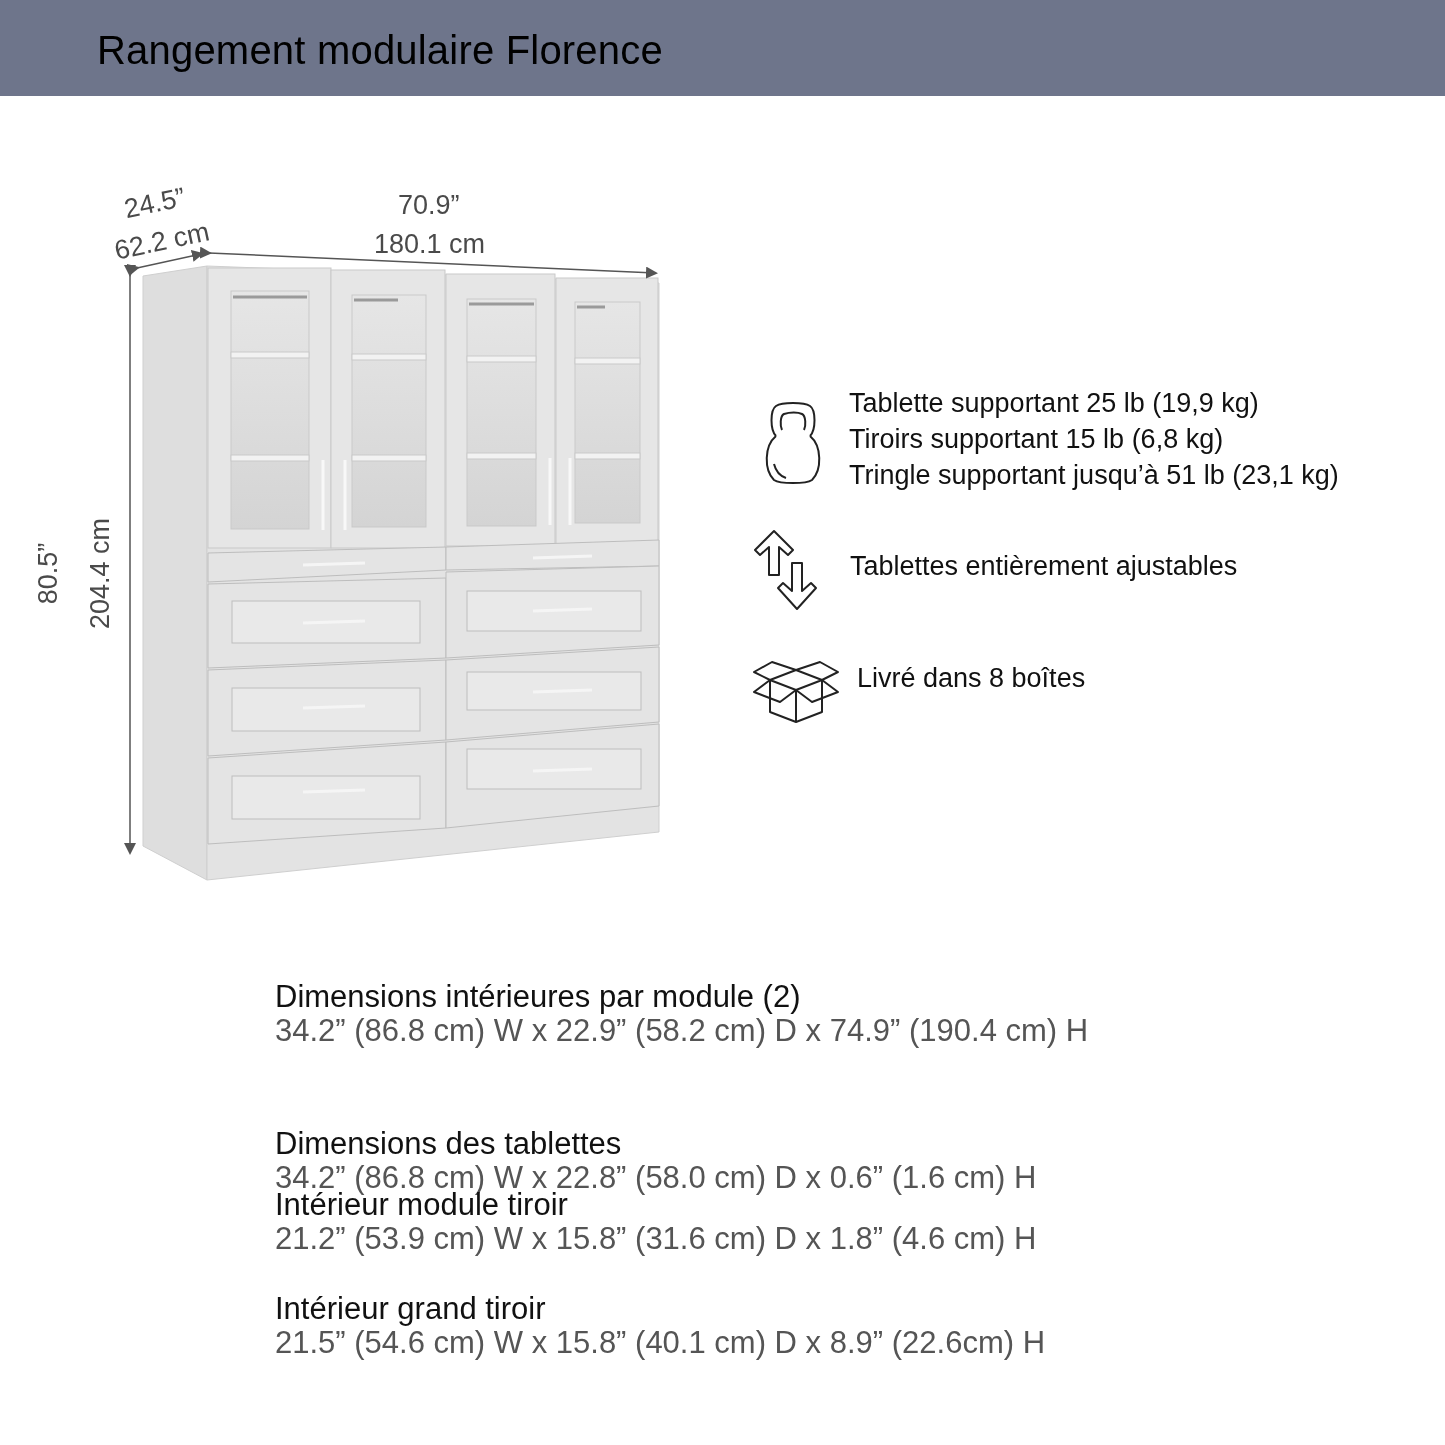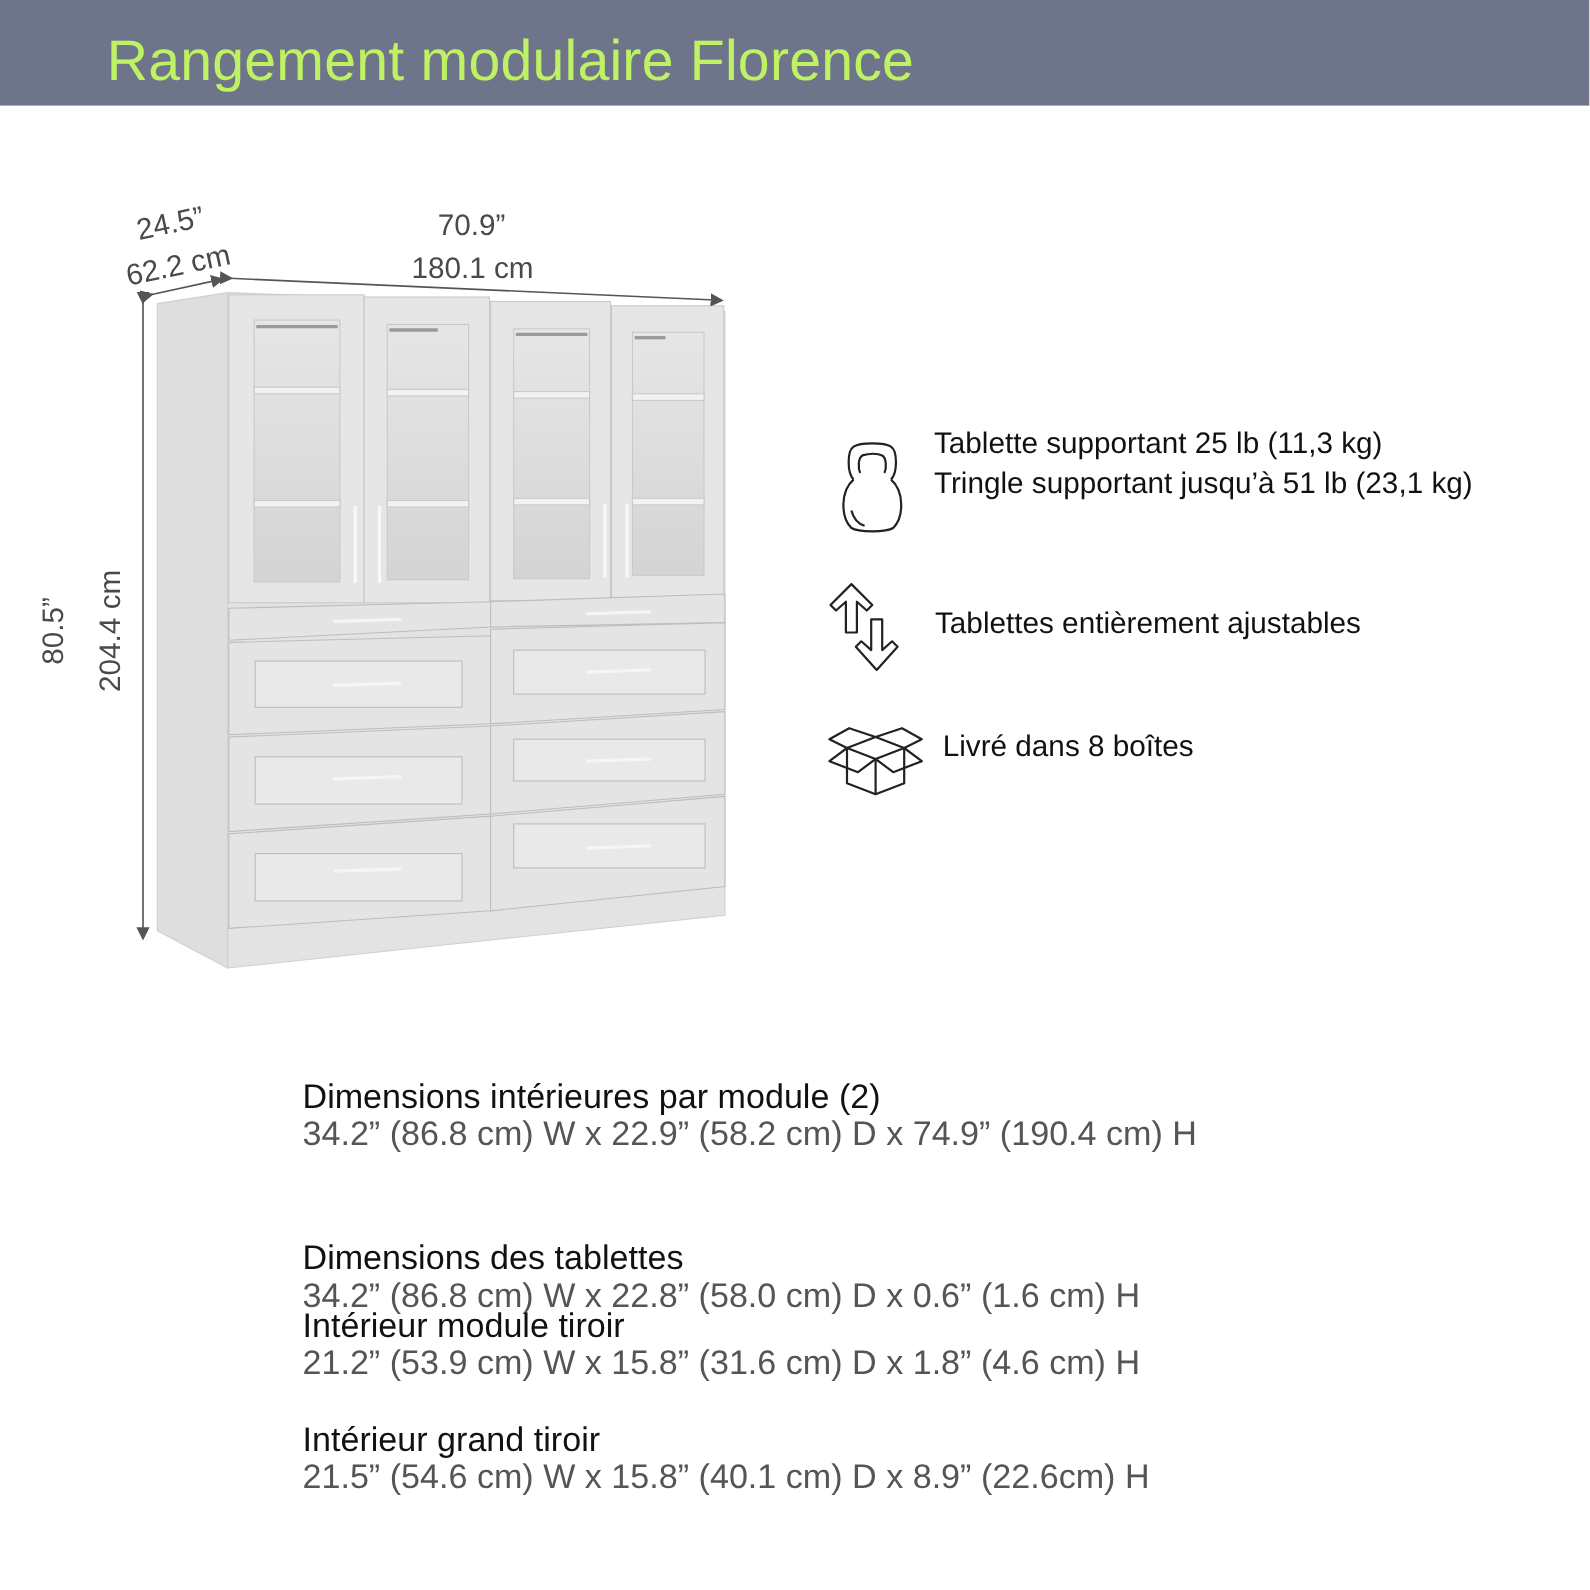--- a/index.html
+++ b/index.html
@@ -7,21 +7,21 @@
       width: 1445px; height: 1445px; position: relative; overflow: hidden;
       background: #ffffff; font-family: "Liberation Sans", "DejaVu Sans", sans-serif;
       color: #111111;
     }
     .header {
       position: absolute; left: 0; top: 0; width: 1445px; height: 96px;
       background: #6e758b;
     }
     .header-title {
       position: absolute; left: 97px; top: 30px;
-      font-size: 52px; color: #bef264; letter-spacing: 0.2px; line-height: 1;
+      font-size: 40px; color: #000000; letter-spacing: 0.2px; line-height: 1;
     }
     .dim-label {
       position: absolute; color: #4a4a4a; font-size: 27px; line-height: 1; white-space: nowrap;
     }
     .cabinet-svg { position: absolute; left: 0; top: 0; }
     .feature {
       position: absolute; font-size: 27px; line-height: 36px; color: #111;
     }
     .feature-icon { position: absolute; }
     .spec-block { position: absolute; left: 275px; }
@@ -123,21 +123,22 @@
 <div class="dim-label" style="left:18px; top:560px; transform: rotate(-90deg); transform-origin: center;">80.5”</div>
 <div class="dim-label" style="left:45px; top:560px; transform: rotate(-90deg); transform-origin: center;">204.4 cm</div>
 
 <svg class="feature-icon" style="left:762px; top:400px;" width="62" height="86" viewBox="0 0 62 86">
   <path d="M14,36 C8,30 8,10 14,6 C20,2 42,2 48,6 C54,10 54,30 48,36" fill="none" stroke="#222" stroke-width="2"></path>
   <path d="M20,30 C18,26 18,16 22,14 C28,12 36,12 40,14 C44,16 44,26 42,30" fill="none" stroke="#222" stroke-width="2"></path>
   <path d="M14,36 C2,46 2,70 12,80 C18,84 44,84 50,80 C60,70 60,46 48,36" fill="none" stroke="#222" stroke-width="2"></path>
   <path d="M12,64 C14,72 18,76 24,78" fill="none" stroke="#222" stroke-width="2"></path>
 </svg>
 <div class="feature" style="left:849px; top:385px;">
-  <div>Tablette supportant 25 lb (11,3 kg)</div>
+  <div>Tablette supportant 25 lb (19,9 kg)</div>
+  <div>Tiroirs supportant 15 lb (6,8 kg)</div>
   <div>Tringle supportant jusqu’à 51 lb (23,1 kg)</div>
 </div>
 
 <svg class="feature-icon" style="left:752px; top:525px;" width="72" height="90" viewBox="0 0 72 90">
   <path d="M17,50 L17,22 L8,30 L3,25 L22,6 L41,25 L36,30 L27,22 L27,50 Z" fill="none" stroke="#222" stroke-width="2" stroke-linejoin="round"></path>
   <path d="M40,38 L40,66 L31,58 L26,63 L45,84 L64,63 L59,58 L50,66 L50,38 Z" fill="none" stroke="#222" stroke-width="2" stroke-linejoin="round"></path>
 </svg>
 <div class="feature" style="left:850px; top:548px;">
   <div>Tablettes entièrement ajustables</div>
 </div>

